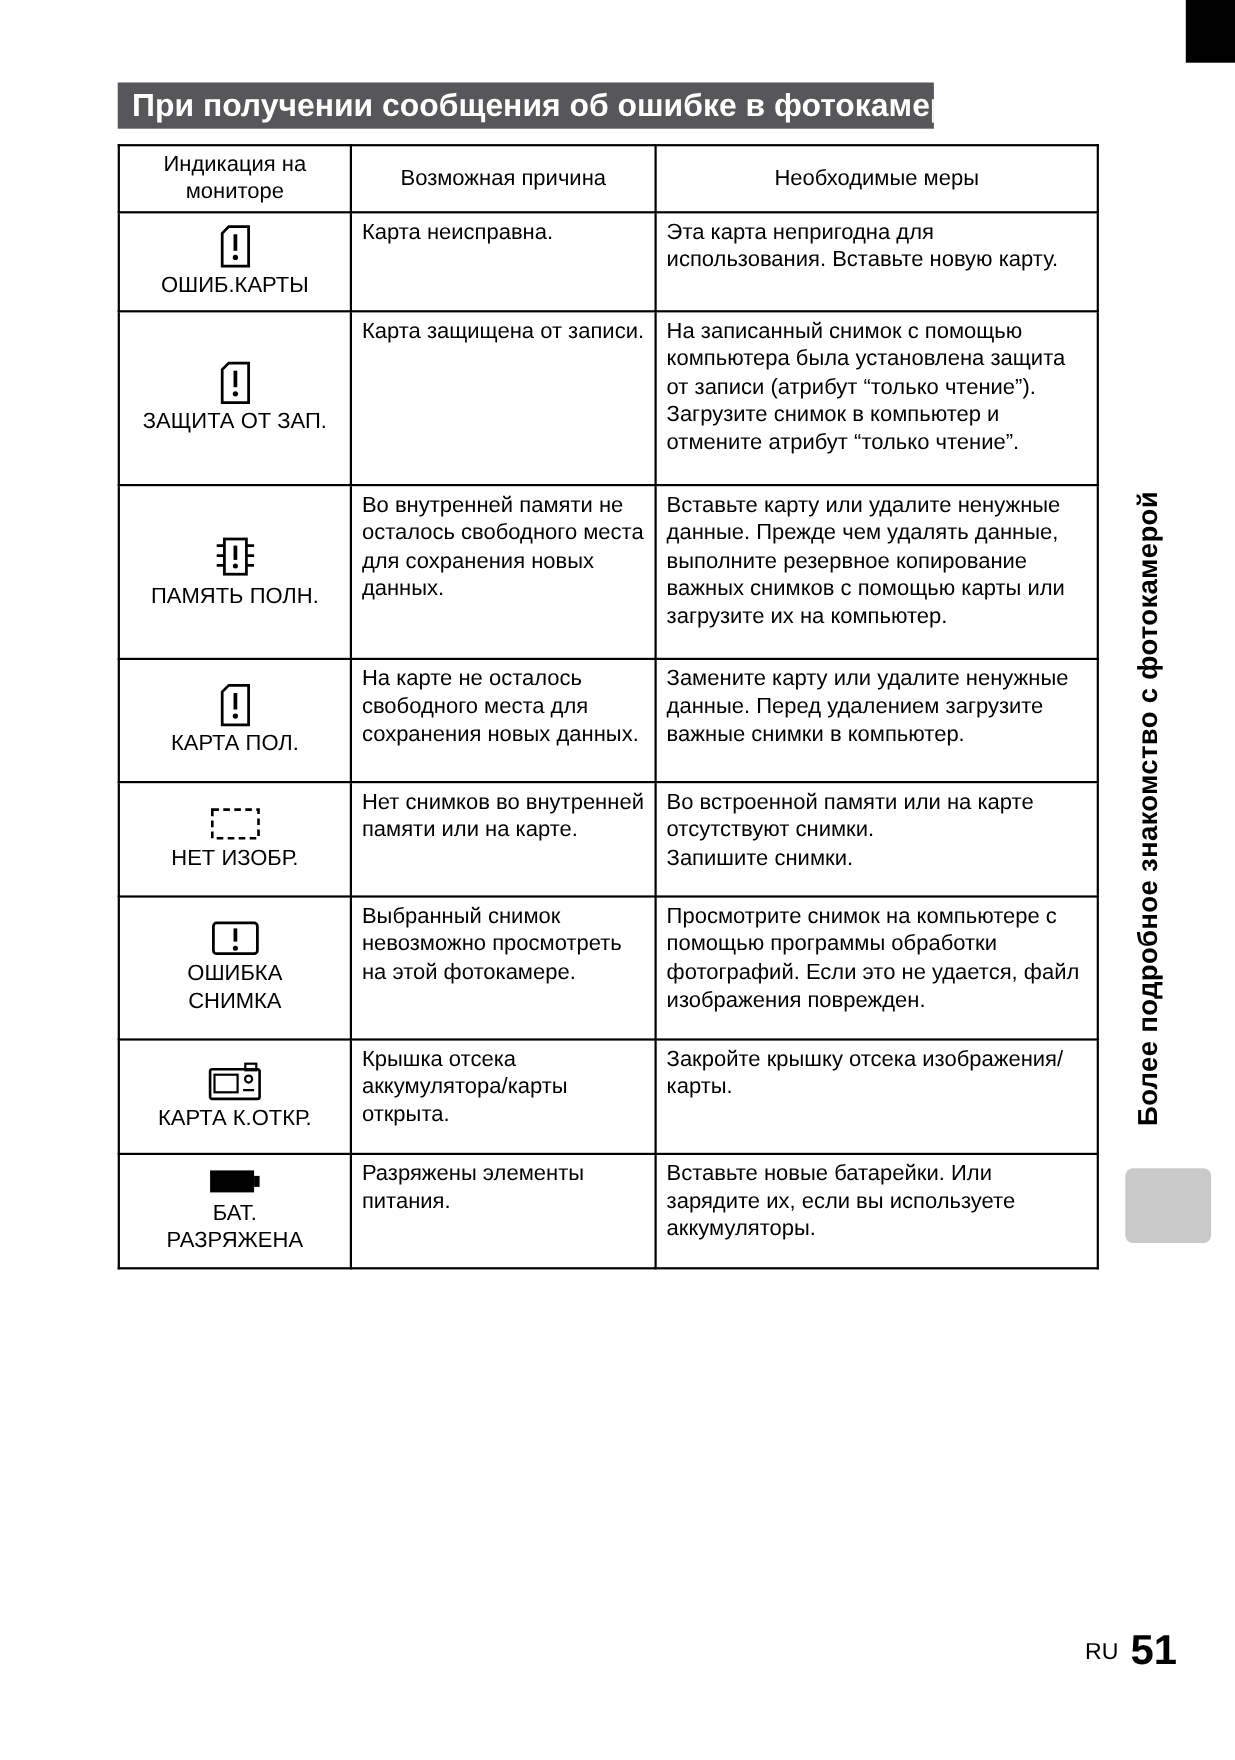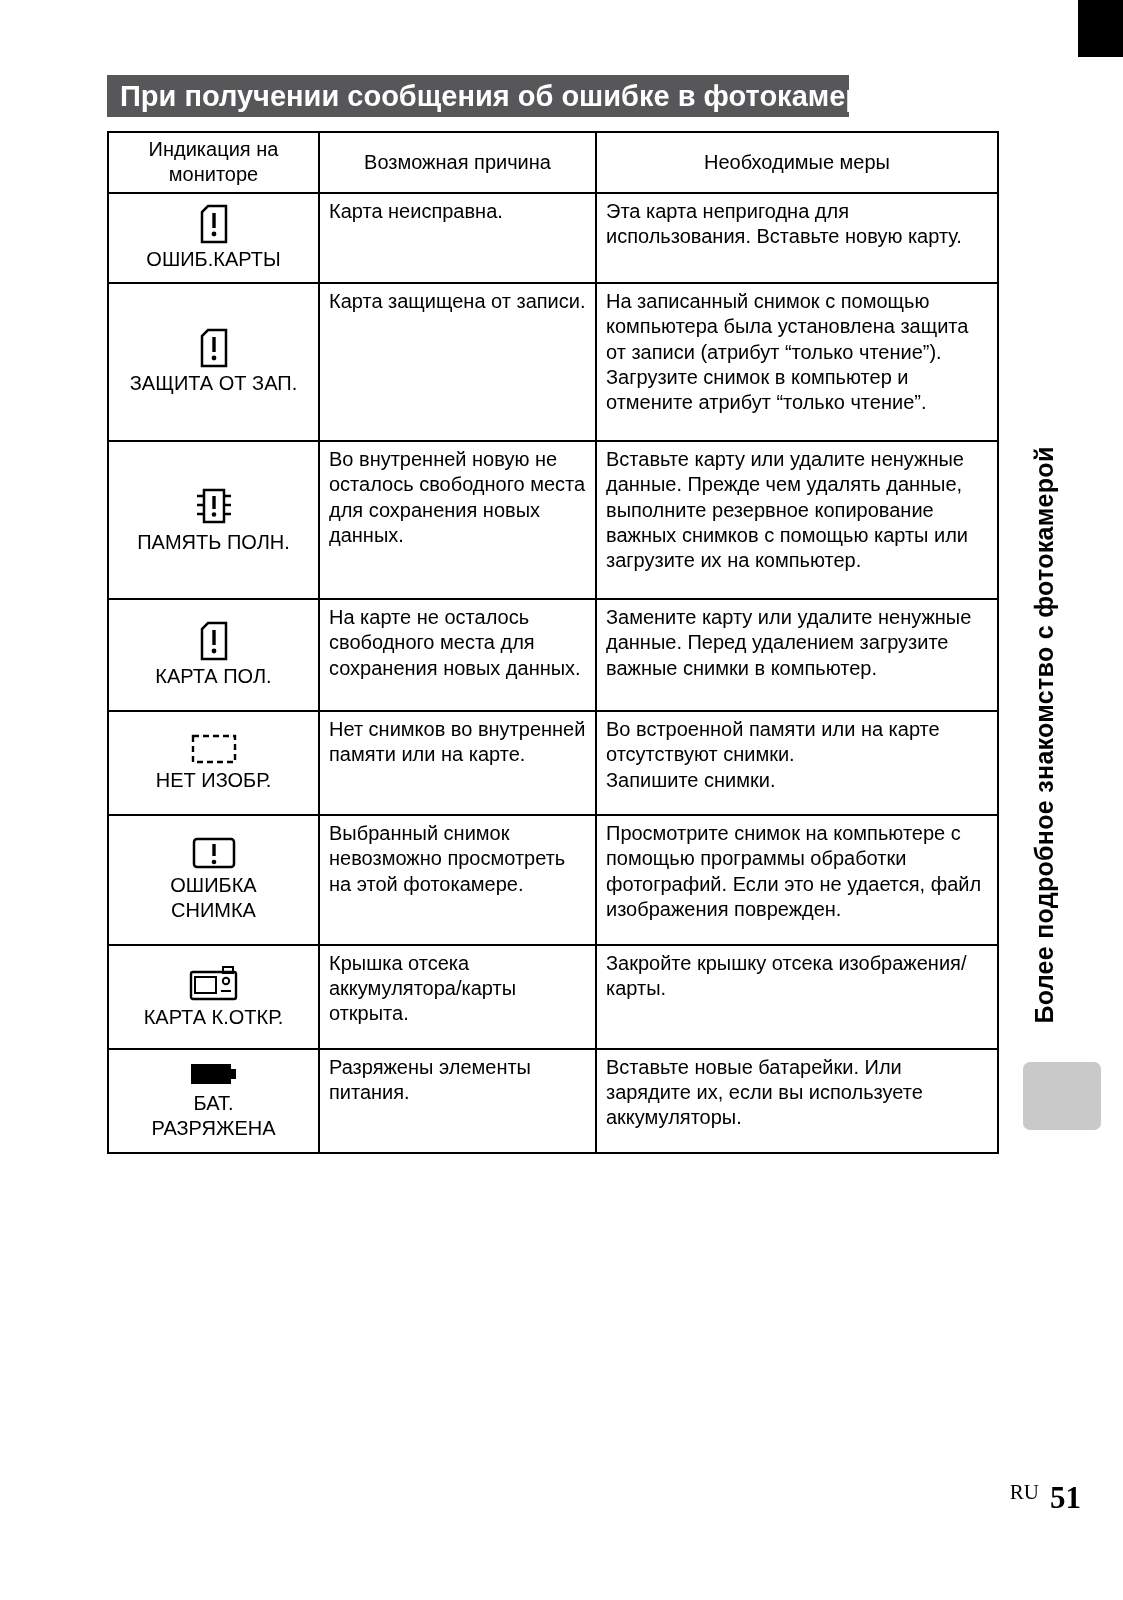--- a/index.html
+++ b/index.html
@@ -50,25 +50,25 @@
   .sidebar-text {
     position:absolute; left:1044px; top:735px;
     transform:translate(-50%,-50%) rotate(-90deg);
     white-space:nowrap; font-weight:bold; font-size:25px; letter-spacing:0.3px;
   }
   .thumb-tab {
     position:absolute; left:1023px; top:1062px; width:78px; height:68px;
     background:#c9c9c9; border-radius:7px;
   }
   .footer {
-    position:absolute; right:42px; top:1480px;
-    display:flex; align-items:flex-start; gap:11px;font-family:Liberation Serif, serif;
+    position:absolute; right:53px; top:1480px;
+    display:flex; align-items:center; gap:11px;
   }
   .footer .lang { font-size:21px; }
-  .footer .num  { font-size:31px; font-weight:bold; }
+  .footer .num  { font-size:38px; font-weight:bold; }
   svg .stroke { fill:none; stroke:#000; stroke-width:2.5; stroke-linejoin:miter; }
   svg .fill { fill:#000; }
 </style>
 </head>
 <body>
 
 <div class="corner-block"></div>
 
 <div class="title-bar">При получении сообщения об ошибке в фотокамере...</div>
 
@@ -128,21 +128,21 @@
             <line class="stroke" x1="5" y1="29" x2="12" y2="29"></line>
             <line class="stroke" x1="32" y1="11" x2="39" y2="11"></line>
             <line class="stroke" x1="32" y1="20" x2="39" y2="20"></line>
             <line class="stroke" x1="32" y1="29" x2="39" y2="29"></line>
             <rect class="fill" x="20.3" y="11" width="3.4" height="13"></rect>
             <circle class="fill" cx="22" cy="29.5" r="2.3"></circle>
           </svg>
         </span>
         <div class="indicator-label">ПАМЯТЬ ПОЛН.</div>
       </td>
-      <td class="cell-cause">Во внутренней новую не осталось свободного места для сохранения новых данных.</td>
+      <td class="cell-cause">Во внутренней памяти не осталось свободного места для сохранения новых данных.</td>
       <td class="cell-action">Вставьте карту или удалите ненужные данные. Прежде чем удалять данные, выполните резервное копирование важных снимков с помощью карты или загрузите их на компьютер.</td>
     </tr>
 
     <tr class="r4">
       <td class="cell-indicator">
         <span class="icon-wrap">
           <svg width="30" height="40" viewBox="0 0 30 40">
             <path class="stroke" d="M9 2 L27 2 L27 38 L3 38 L3 8 Z"></path>
             <rect class="fill" x="13.3" y="9" width="3.4" height="15"></rect>
             <circle class="fill" cx="15" cy="30" r="2.4"></circle>

